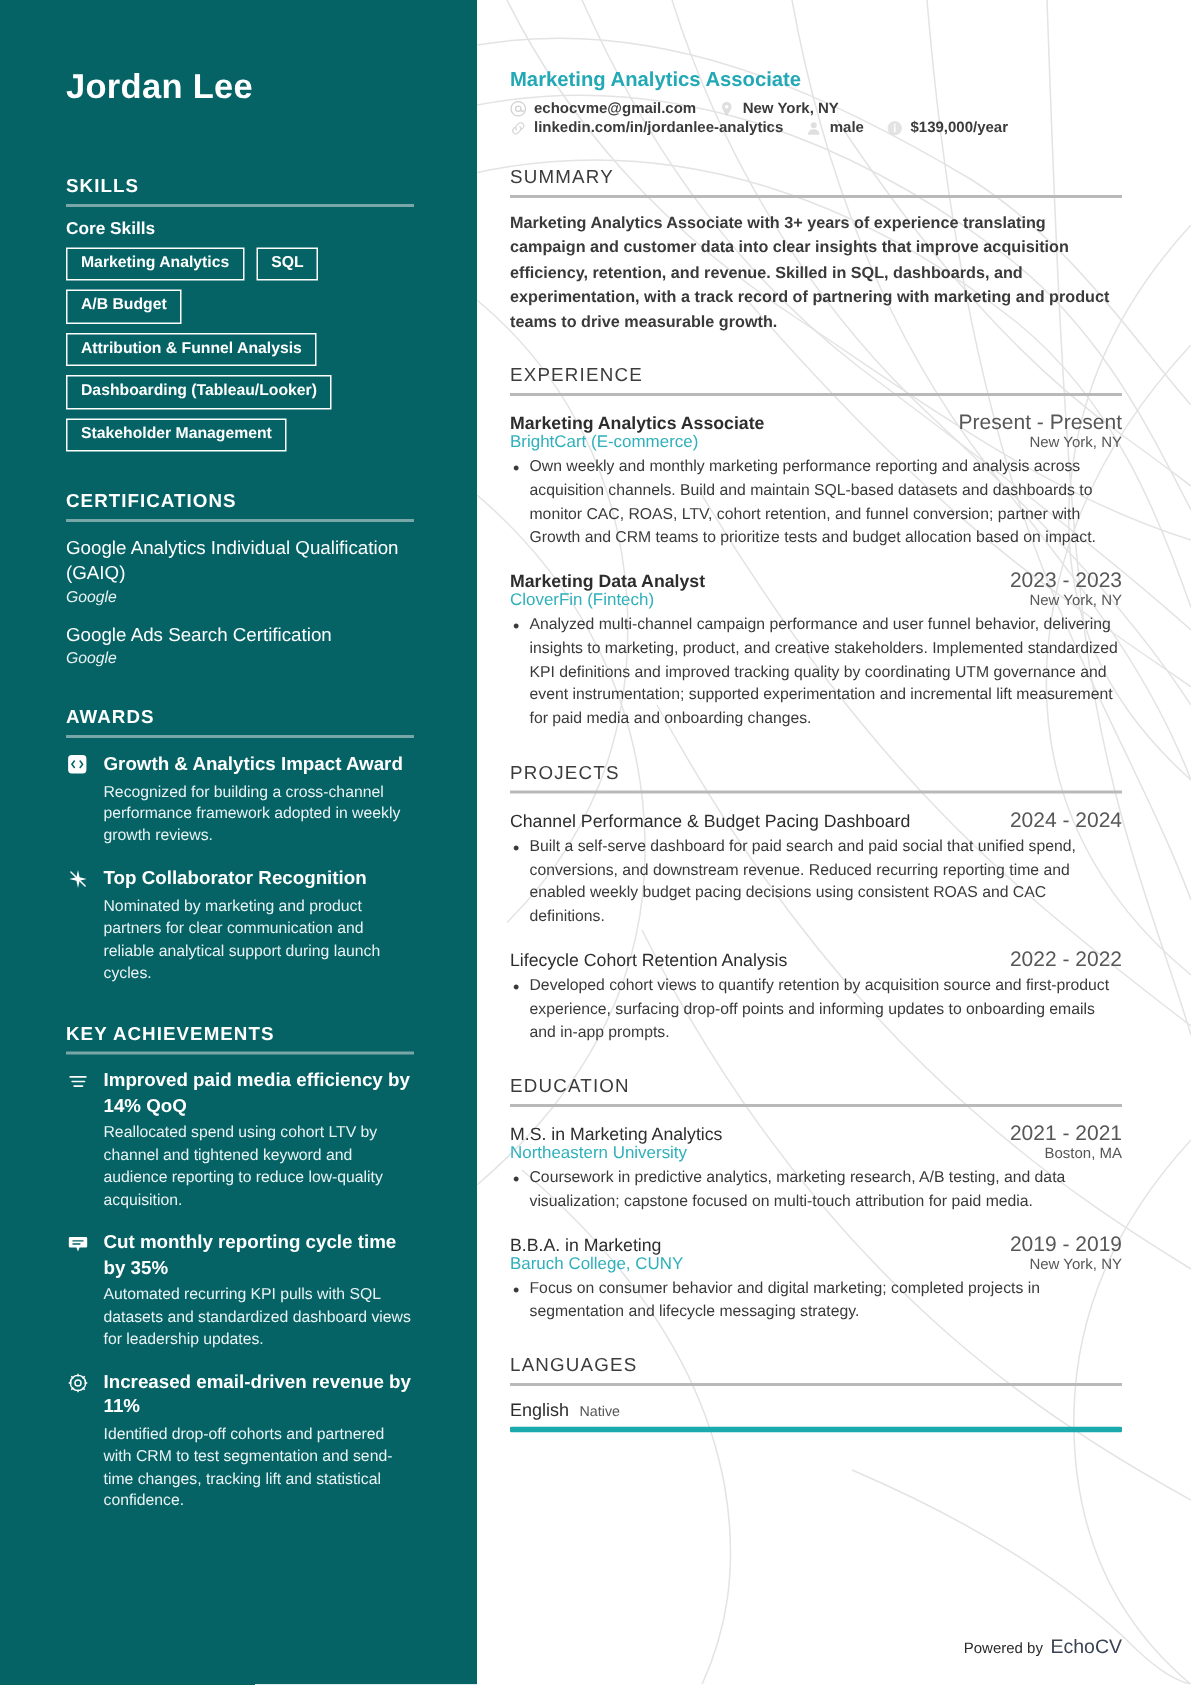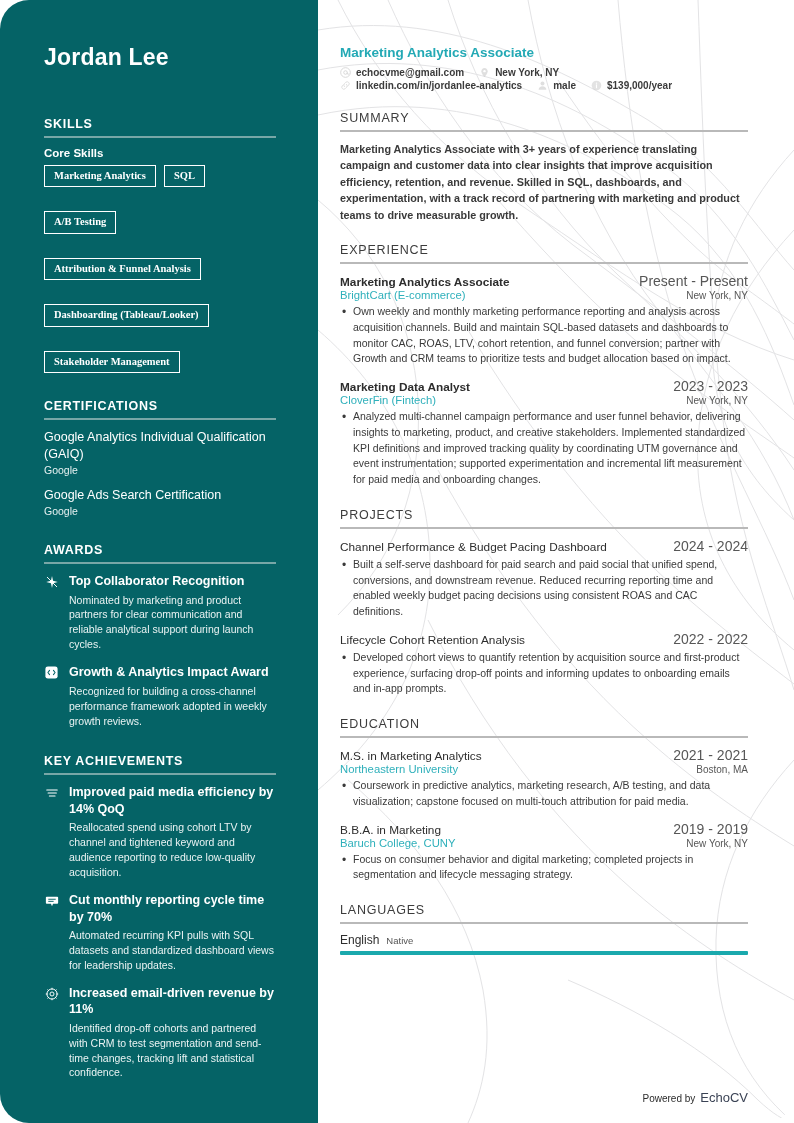--- a/index.html
+++ b/index.html
@@ -11,21 +11,20 @@
     background: #ffffff;
   }
 
   .page {
     position: relative;
     width: 794px;
     height: 1123px;
     overflow: hidden;
     background: #ffffff;
     display: flex;
-    border-radius: 29px;
   }
 
   
   .bg-pattern {
     position: absolute;
     top: 0; left: 318px;
     width: 476px; height: 1123px;
     pointer-events: none;
     z-index: 0;
   }
@@ -67,42 +66,42 @@
   }
 
   .skill-group-label {
     font-size: 11.5px;
     font-weight: bold;
     margin-bottom: 6px;
   }
   .tag-wrap {
     display: flex;
     flex-wrap: wrap;
-    gap: 24px 8px;
-    font-family: Liberation Serif, serif;
+    gap: 6px 8px;
   }
   .tag {
     border: 1px solid #ffffff;
     padding: 4px 9px 5px;
     font-size: 10.5px;
     font-weight: bold;
     line-height: 1.1;
     white-space: nowrap;
   }
 
   .cert-item { margin-bottom: 11px; }
   .cert-name {
     font-size: 12.5px;
     font-weight: normal;
     line-height: 1.3;
   }
   .cert-issuer {
     font-size: 10.5px;
     margin-top: 2px;
     color: #e7f1f1;
+    font-style: italic;
   }
 
   .ic-row {
     display: flex;
     gap: 10px;
     margin-bottom: 12px;
   }
   .ic-glyph {
     width: 15px; min-width: 15px;
     padding-top: 2px;
@@ -297,21 +296,21 @@
 
     <div class="full-name">Jordan Lee</div>
 
     <section class="side-section">
       <div class="side-head">SKILLS</div>
       <div class="side-rule"></div>
       <div class="skill-group-label">Core Skills</div>
       <div class="tag-wrap">
         <span class="tag">Marketing Analytics</span>
         <span class="tag">SQL</span>
-        <span class="tag">A/B Testing</span>
+        <span class="tag">A/B Budget</span>
         <span class="tag">Attribution &amp; Funnel Analysis</span>
         <span class="tag">Dashboarding (Tableau/Looker)</span>
         <span class="tag">Stakeholder Management</span>
       </div>
     </section>
 
     <section class="side-section" style="margin-top:26px;">
       <div class="side-head">CERTIFICATIONS</div>
       <div class="side-rule"></div>
 
@@ -321,46 +320,46 @@
       </div>
       <div class="cert-item">
         <div class="cert-name">Google Ads Search Certification</div>
         <div class="cert-issuer">Google</div>
       </div>
     </section>
 
     <section class="side-section" style="margin-top:26px;">
       <div class="side-head">AWARDS</div>
       <div class="side-rule"></div>
+
+      <div class="ic-row">
+        <div class="ic-glyph">
+          <svg width="13" height="13" viewBox="0 0 16 16">
+            <rect x="0.5" y="0.5" width="15" height="15" rx="3" fill="#ffffff"></rect>
+            <path d="M5.6 5.4 L3.6 8 L5.6 10.6 M10.4 5.4 L12.4 8 L10.4 10.6" fill="none" stroke="#056366" stroke-width="1.3" stroke-linecap="round" stroke-linejoin="round"></path>
+          </svg>
+        </div>
+        <div class="ic-body">
+          <div class="ic-title">Growth &amp; Analytics Impact Award</div>
+          <div class="ic-desc">Recognized for building a cross-channel performance framework adopted in weekly growth reviews.</div>
+        </div>
+      </div>
 
       <div class="ic-row">
         <div class="ic-glyph">
           <svg width="14" height="14" viewBox="0 0 16 16">
             <path d="M8 1.2 L9.2 6.6 L14.6 8 L9.2 9.4 L8 14.8 L6.8 9.4 L1.4 8 L6.8 6.6 Z" fill="#ffffff"></path>
             <path d="M2.6 2.6 L13.4 13.4" stroke="#ffffff" stroke-width="1.1" stroke-linecap="round"></path>
           </svg>
         </div>
         <div class="ic-body">
           <div class="ic-title">Top Collaborator Recognition</div>
           <div class="ic-desc">Nominated by marketing and product partners for clear communication and reliable analytical support during launch cycles.</div>
         </div>
       </div>
-
-      <div class="ic-row">
-        <div class="ic-glyph">
-          <svg width="13" height="13" viewBox="0 0 16 16">
-            <rect x="0.5" y="0.5" width="15" height="15" rx="3" fill="#ffffff"></rect>
-            <path d="M5.6 5.4 L3.6 8 L5.6 10.6 M10.4 5.4 L12.4 8 L10.4 10.6" fill="none" stroke="#056366" stroke-width="1.3" stroke-linecap="round" stroke-linejoin="round"></path>
-          </svg>
-        </div>
-        <div class="ic-body">
-          <div class="ic-title">Growth &amp; Analytics Impact Award</div>
-          <div class="ic-desc">Recognized for building a cross-channel performance framework adopted in weekly growth reviews.</div>
-        </div>
-      </div>
     </section>
 
     <section class="side-section" style="margin-top:26px;">
       <div class="side-head">KEY ACHIEVEMENTS</div>
       <div class="side-rule"></div>
 
       <div class="ic-row">
         <div class="ic-glyph">
           <svg width="14" height="14" viewBox="0 0 16 16">
             <path d="M2 4.5 H14 M3.5 8 H13 M5 11.5 H11.5" stroke="#ffffff" stroke-width="1.2" stroke-linecap="round" fill="none"></path>
@@ -373,21 +372,21 @@
       </div>
 
       <div class="ic-row">
         <div class="ic-glyph">
           <svg width="14" height="14" viewBox="0 0 16 16">
             <path d="M2 3 H14 A1 1 0 0 1 15 4 V10 A1 1 0 0 1 14 11 H9.2 L8 14 L6.8 11 H2 A1 1 0 0 1 1 10 V4 A1 1 0 0 1 2 3 Z" fill="#ffffff"></path>
             <path d="M4.2 6 H11.8 M4.2 8.4 H9.4" stroke="#056366" stroke-width="1.1" stroke-linecap="round"></path>
           </svg>
         </div>
         <div class="ic-body">
-          <div class="ic-title">Cut monthly reporting cycle time by 70%</div>
+          <div class="ic-title">Cut monthly reporting cycle time by 35%</div>
           <div class="ic-desc">Automated recurring KPI pulls with SQL datasets and standardized dashboard views for leadership updates.</div>
         </div>
       </div>
 
       <div class="ic-row">
         <div class="ic-glyph">
           <svg width="14" height="14" viewBox="0 0 16 16">
             <g stroke="#ffffff" stroke-width="1.1" fill="none">
               <circle cx="8" cy="8" r="5.8"></circle>
               <circle cx="8" cy="8" r="2.3"></circle>

